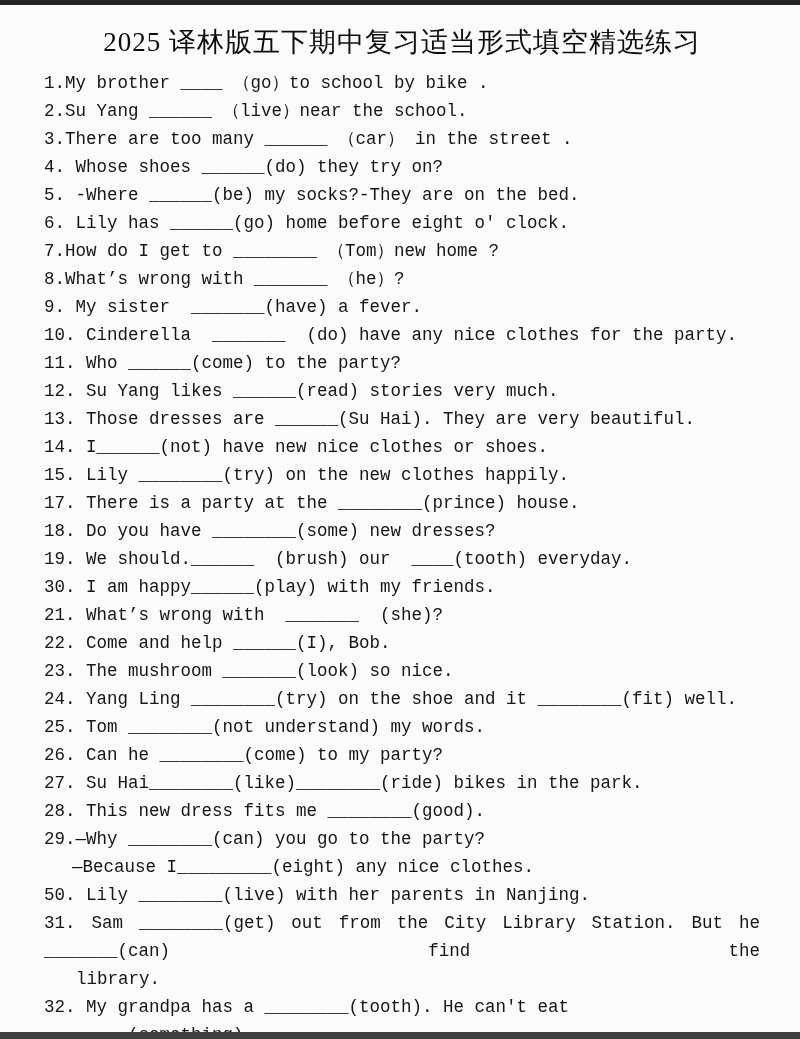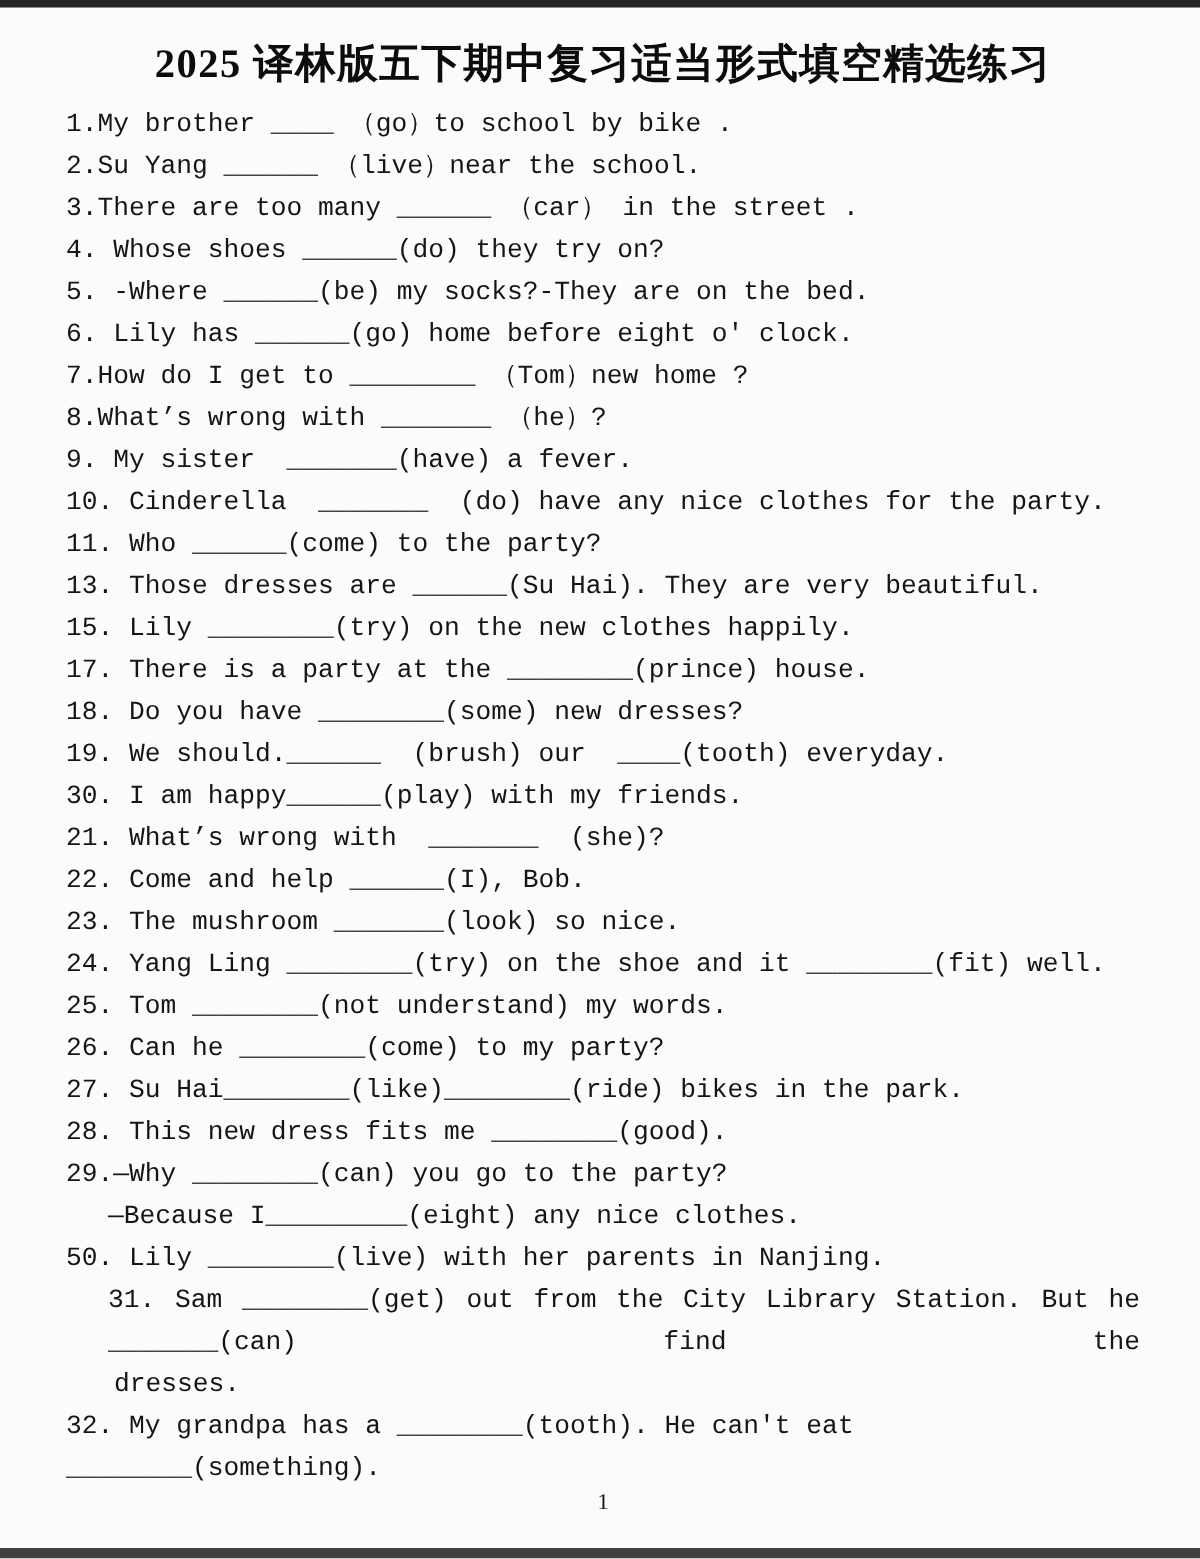--- a/index.html
+++ b/index.html
@@ -27,21 +27,21 @@
     bottom: 0; left: 0;
     width: 100%;
     height: 7px;
     background: #3f3f3f;
   }
   .content {
     padding: 26px 40px 0 44px;
   }
   .doc-title {
     text-align: center;
-    font-weight: bold;
+    font-weight: normal;
     font-size: 27px;
     line-height: 33px;
     margin: 0 0 10px 0;
     letter-spacing: 1px;
     color: #0c0c0c;
   }
   .line {
     font-size: 17.5px;
     line-height: 28px;
     white-space: pre-wrap;
@@ -50,21 +50,20 @@
   .cont-dash {
     padding-left: 28px;
   }
   .cont-lib {
     padding-left: 32px;
   }
   .justified {
     white-space: normal;
     text-align: justify;
     text-align-last: justify;
-    margin-left: 28px;
   }
   .page-number {
     text-align: center;
     font-size: 15px;
     line-height: 17px;
     margin-top: 1px;
   }
 </style>
 </head>
 <body>
@@ -79,38 +78,40 @@
     <div class="line">2.Su Yang ______ （live）near the school.</div>
     <div class="line">3.There are too many ______ （car） in the street .</div>
     <div class="line">4. Whose shoes ______(do) they try on?</div>
     <div class="line">5. -Where ______(be) my socks?-They are on the bed.</div>
     <div class="line">6. Lily has ______(go) home before eight o' clock.</div>
     <div class="line">7.How do I get to ________ （Tom）new home ?</div>
     <div class="line">8.What’s wrong with _______ （he）?</div>
     <div class="line">9. My sister  _______(have) a fever.</div>
     <div class="line">10. Cinderella  _______  (do) have any nice clothes for the party.</div>
     <div class="line">11. Who ______(come) to the party?</div>
+    <div class="line">12. Su Yang likes ______(read) stories very much.</div>
     <div class="line">13. Those dresses are ______(Su Hai). They are very beautiful.</div>
+    <div class="line">14. I______(not) have new nice clothes or shoes.</div>
     <div class="line">15. Lily ________(try) on the new clothes happily.</div>
     <div class="line">17. There is a party at the ________(prince) house.</div>
     <div class="line">18. Do you have ________(some) new dresses?</div>
     <div class="line">19. We should.______  (brush) our  ____(tooth) everyday.</div>
     <div class="line">30. I am happy______(play) with my friends.</div>
     <div class="line">21. What’s wrong with  _______  (she)?</div>
     <div class="line">22. Come and help ______(I), Bob.</div>
     <div class="line">23. The mushroom _______(look) so nice.</div>
     <div class="line">24. Yang Ling ________(try) on the shoe and it ________(fit) well.</div>
     <div class="line">25. Tom ________(not understand) my words.</div>
     <div class="line">26. Can he ________(come) to my party?</div>
     <div class="line">27. Su Hai________(like)________(ride) bikes in the park.</div>
     <div class="line">28. This new dress fits me ________(good).</div>
     <div class="line">29.—Why ________(can) you go to the party?</div>
     <div class="line cont-dash">—Because I_________(eight) any nice clothes.</div>
     <div class="line">50. Lily ________(live) with her parents in Nanjing.</div>
     <div class="line justified">31. Sam ________(get) out from the City Library Station. But he _______(can) find the</div>
-    <div class="line cont-lib">dresses.</div>
+    <div class="line cont-lib">library.</div>
     <div class="line">32. My grandpa has a ________(tooth). He can't eat ________(something).</div>
   </div>
 
   <div class="page-number">1</div>
 </div>
 
 <div class="bottom-bar"></div>
 
 </body></html>

